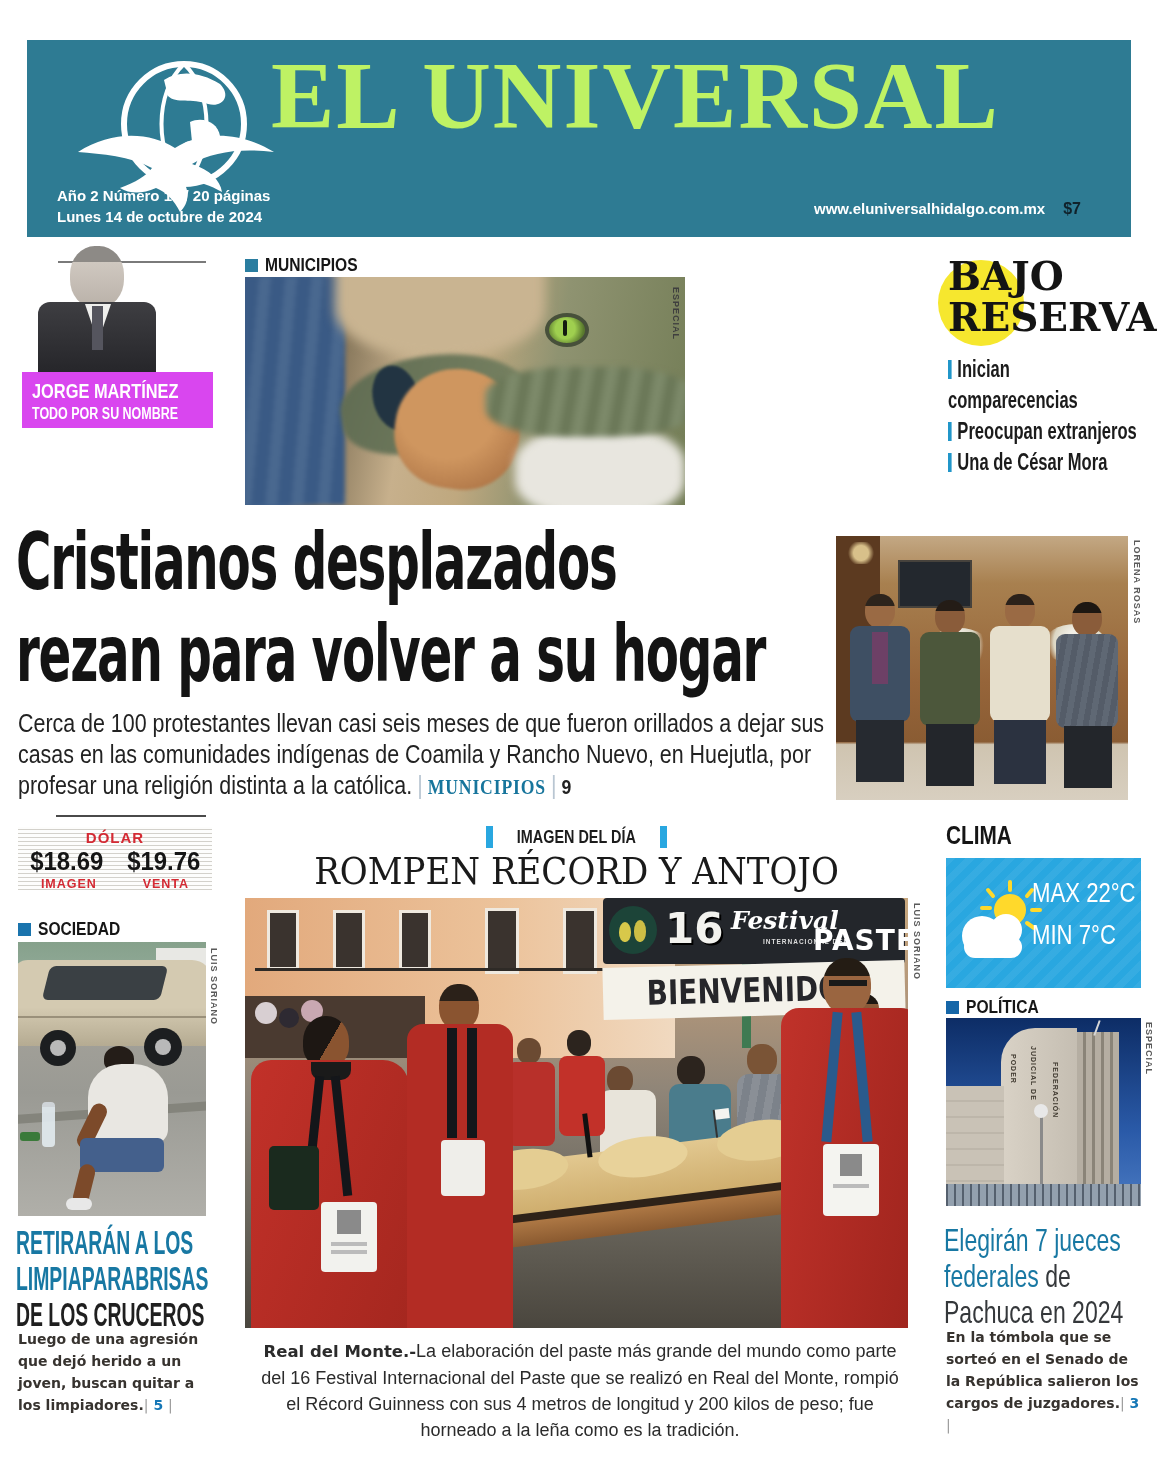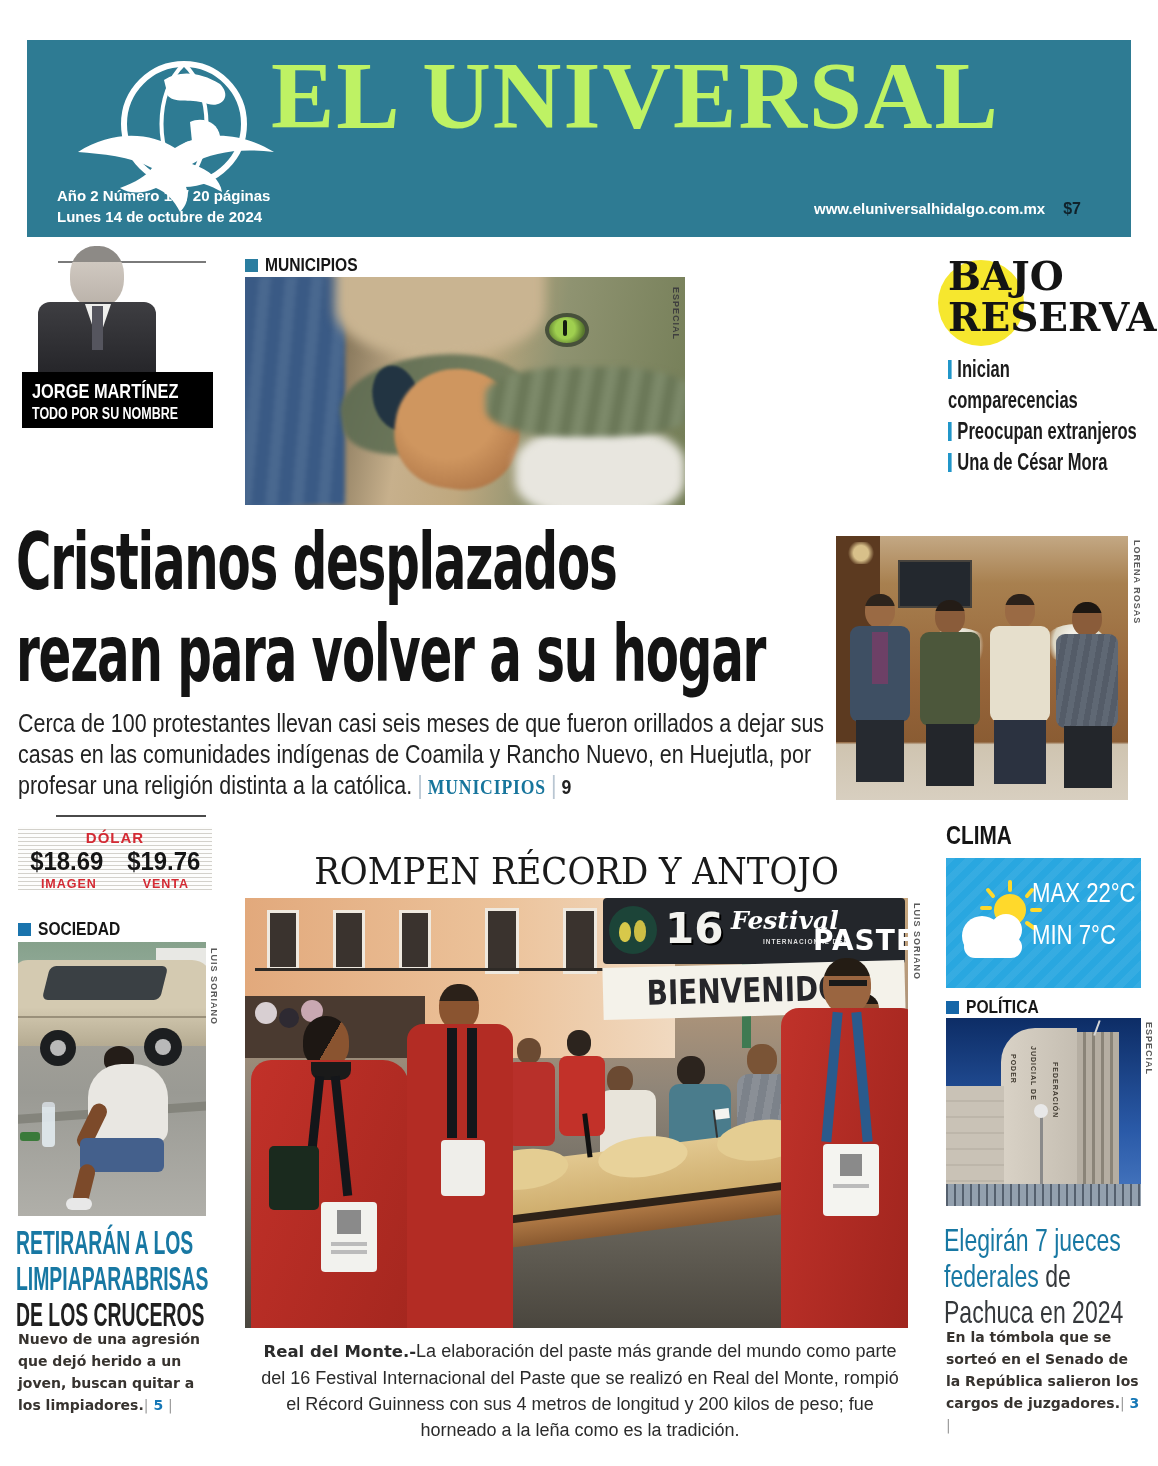--- a/index.html
+++ b/index.html
@@ -17,21 +17,21 @@
   .mh-right{right:50px;top:160px;color:#fff;font-weight:700;font-size:15px;}
   .mh-price{color:#10222b;margin-left:18px;font-size:16px;}
   
   .sec{display:flex;align-items:center;gap:7px;}
   .sec .sq{width:13px;height:13px;background:#1a74ad;}
   .sec .lbl{font-weight:800;font-size:19px;letter-spacing:0;transform:scaleX(.82);transform-origin:0 50%;white-space:nowrap;color:#161616;}
   .credit{writing-mode:vertical-rl;font-size:9px;font-weight:700;letter-spacing:1px;color:#5a5a5a;}
   
   .hairline{left:58px;top:261px;width:148px;height:2px;background:#7a7a7a;}
   .portrait{left:30px;top:244px;width:132px;height:128px;}
-  .nameplate{left:22px;top:372px;width:191px;height:56px;background:#000000;color:#fff;padding:7px 0 0 10px;box-sizing:border-box;}
+  .nameplate{left:22px;top:372px;width:191px;height:56px;background:#d946ef;color:#fff;padding:7px 0 0 10px;box-sizing:border-box;}
   .np1{font-size:21px;font-weight:800;transform:scaleX(.78);transform-origin:0 50%;white-space:nowrap;}
   .np2{font-size:16px;font-weight:700;transform:scaleX(.78);transform-origin:0 50%;white-space:nowrap;margin-top:2px;}
   .teaserbox{left:22px;top:428px;width:191px;height:82px;box-sizing:border-box;padding:7px 9px 0 9px;
              background:repeating-linear-gradient(135deg,rgba(255,255,255,.14) 0 7px,rgba(255,255,255,0) 7px 14px),#2090d0;
              color:#fff;text-align:right;font-family:"DejaVu Serif",serif;font-weight:700;font-size:14px;line-height:18px;}
   
   .croc{left:245px;top:277px;width:663px;height:228px;}
   .crocbox{position:absolute;left:440px;top:0;width:223px;height:228px;background:#2e7b93;box-sizing:border-box;
            padding:14px 12px 0 0;text-align:right;}
   .crocbox .ln{font-size:40px;line-height:46px;font-weight:400;transform:scaleX(.8);transform-origin:100% 50%;white-space:nowrap;}
@@ -246,23 +246,30 @@
     <div class="abs" style="left:24px;top:160px;width:13px;height:40px;border-radius:4px;background:rgba(225,233,238,.92);border-top:5px solid #cfd4d8;"></div>
     <div class="abs" style="left:2px;top:190px;width:20px;height:9px;border-radius:3px;background:#3a7a3a;"></div>
   </div>
   <span class="abs credit" style="left:209px;top:948px;">LUIS SORIANO</span>
   <div class="abs soc-h">
     <div class="l">RETIRARÁN A LOS</div>
     <div class="l">LIMPIAPARABRISAS</div>
     <div class="l dark">DE LOS CRUCEROS</div>
   </div>
   <div class="abs smallbody soc-b pref">
-    <span>Nuevo de una agresión que dejó herido a un joven, buscan quitar a los limpiadores.</span><span class="pipe">|</span> <span class="num">5</span> <span class="pipe">|</span>
-  </div>
-
+    <span>Luego de una agresión que dejó herido a un joven, buscan quitar a los limpiadores.</span><span class="pipe">|</span> <span class="num">5</span> <span class="pipe">|</span>
+  </div>
+
+  <div class="abs kicker">
+    <span class="inner">
+      <span class="bar"></span>
+      <span class="lbl">IMAGEN DEL DÍA</span>
+      <span class="bar"></span>
+    </span>
+  </div>
   <div class="abs rompen">ROMPEN RÉCORD Y ANTOJO</div>
   <div class="abs festphoto">
     <div class="abs" style="left:0;top:0;width:663px;height:430px;background:linear-gradient(180deg,#c9a87e 0%,#b5987a 20%,#8f8578 45%,#6e6a60 70%,#4a463e 100%);"></div>
     <div class="abs" style="left:0;top:0;width:430px;height:160px;background:linear-gradient(90deg,#e2a97c,#ecc39b 60%,#f0d9c0);">
       <div class="abs" style="left:22px;top:12px;width:26px;height:54px;background:#3a332e;border:3px solid #efe9df;"></div>
       <div class="abs" style="left:88px;top:12px;width:26px;height:54px;background:#3a332e;border:3px solid #efe9df;"></div>
       <div class="abs" style="left:154px;top:12px;width:26px;height:54px;background:#3a332e;border:3px solid #efe9df;"></div>
       <div class="abs" style="left:240px;top:10px;width:28px;height:60px;background:#3a332e;border:3px solid #efe9df;"></div>
       <div class="abs" style="left:318px;top:10px;width:28px;height:60px;background:#3a332e;border:3px solid #efe9df;"></div>
       <div class="abs" style="left:10px;top:70px;width:370px;height:3px;background:#2e2a26;"></div>

